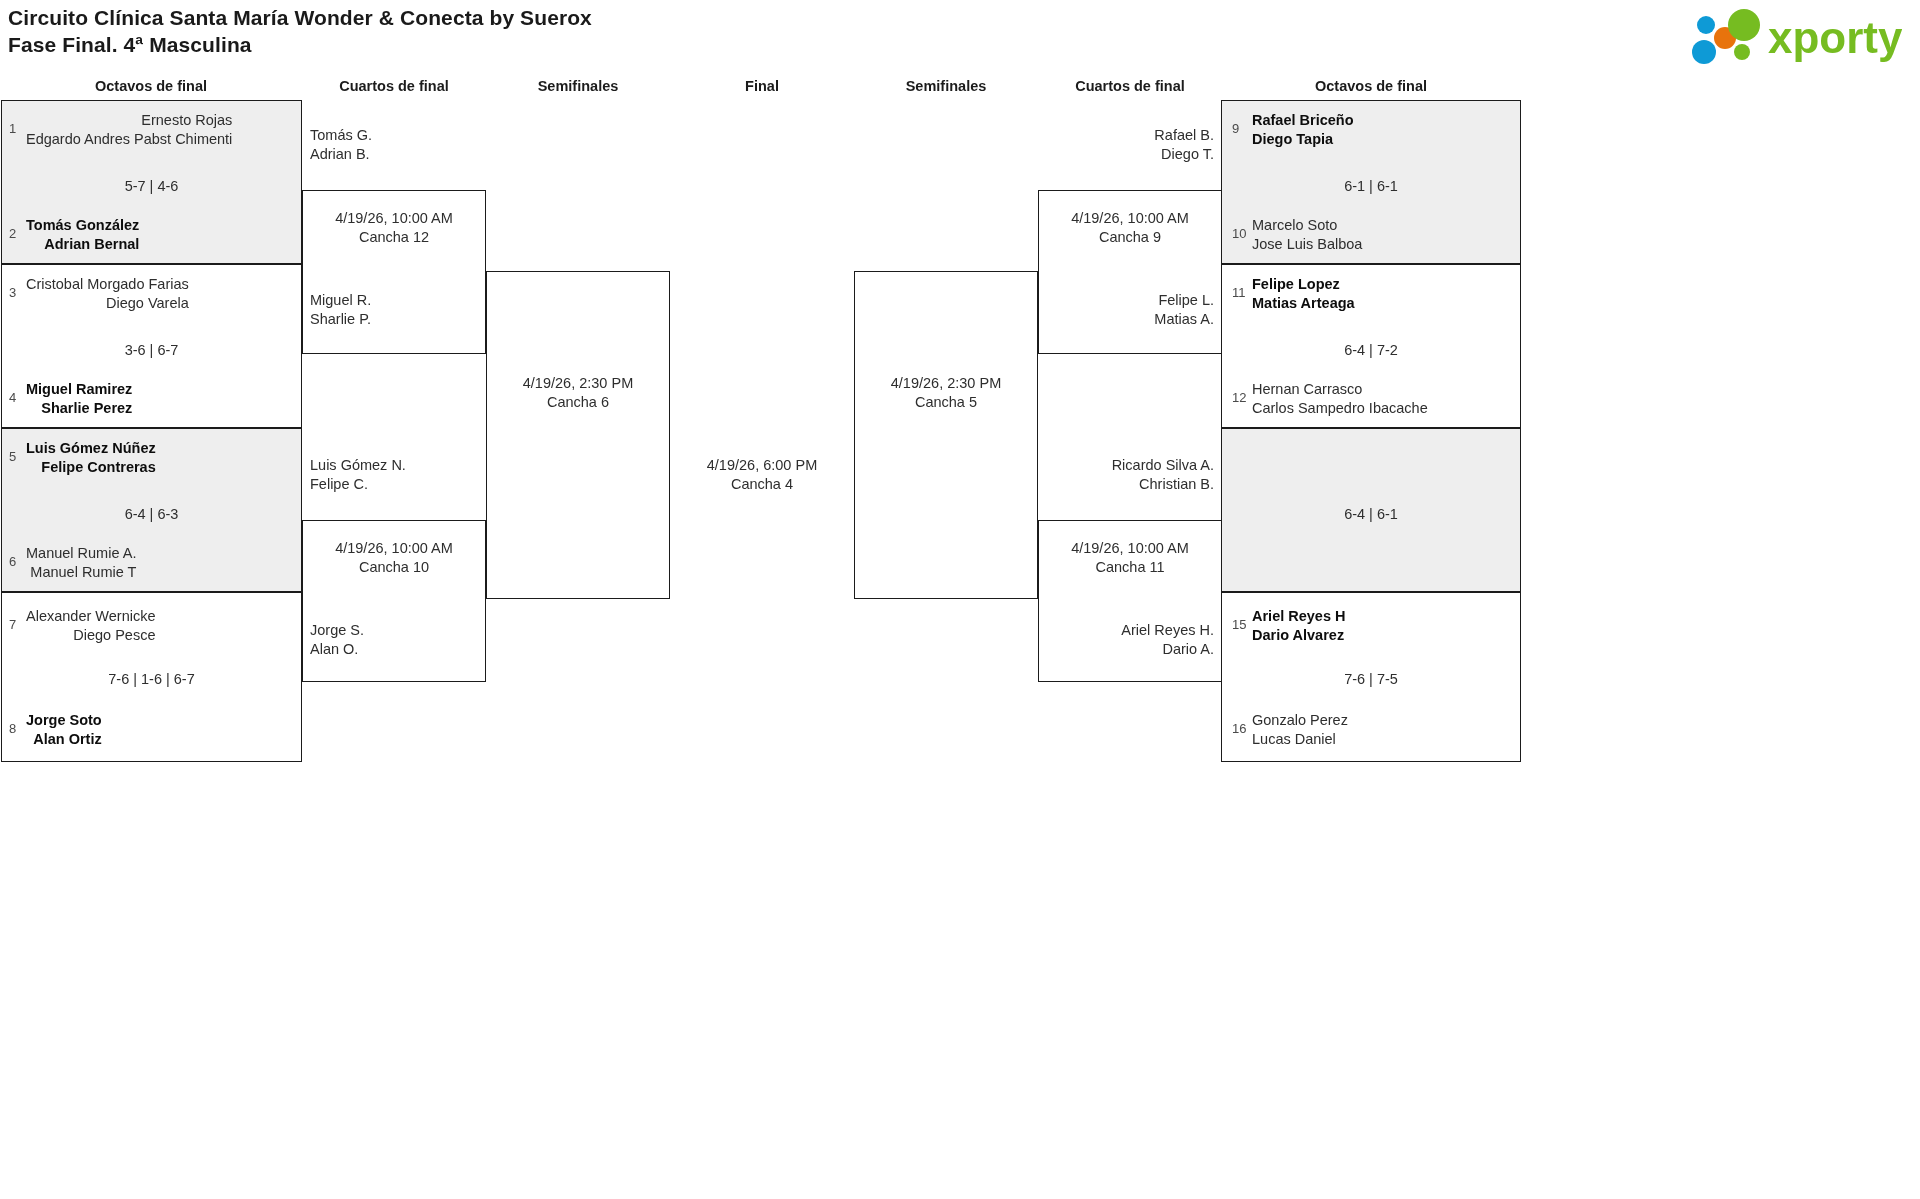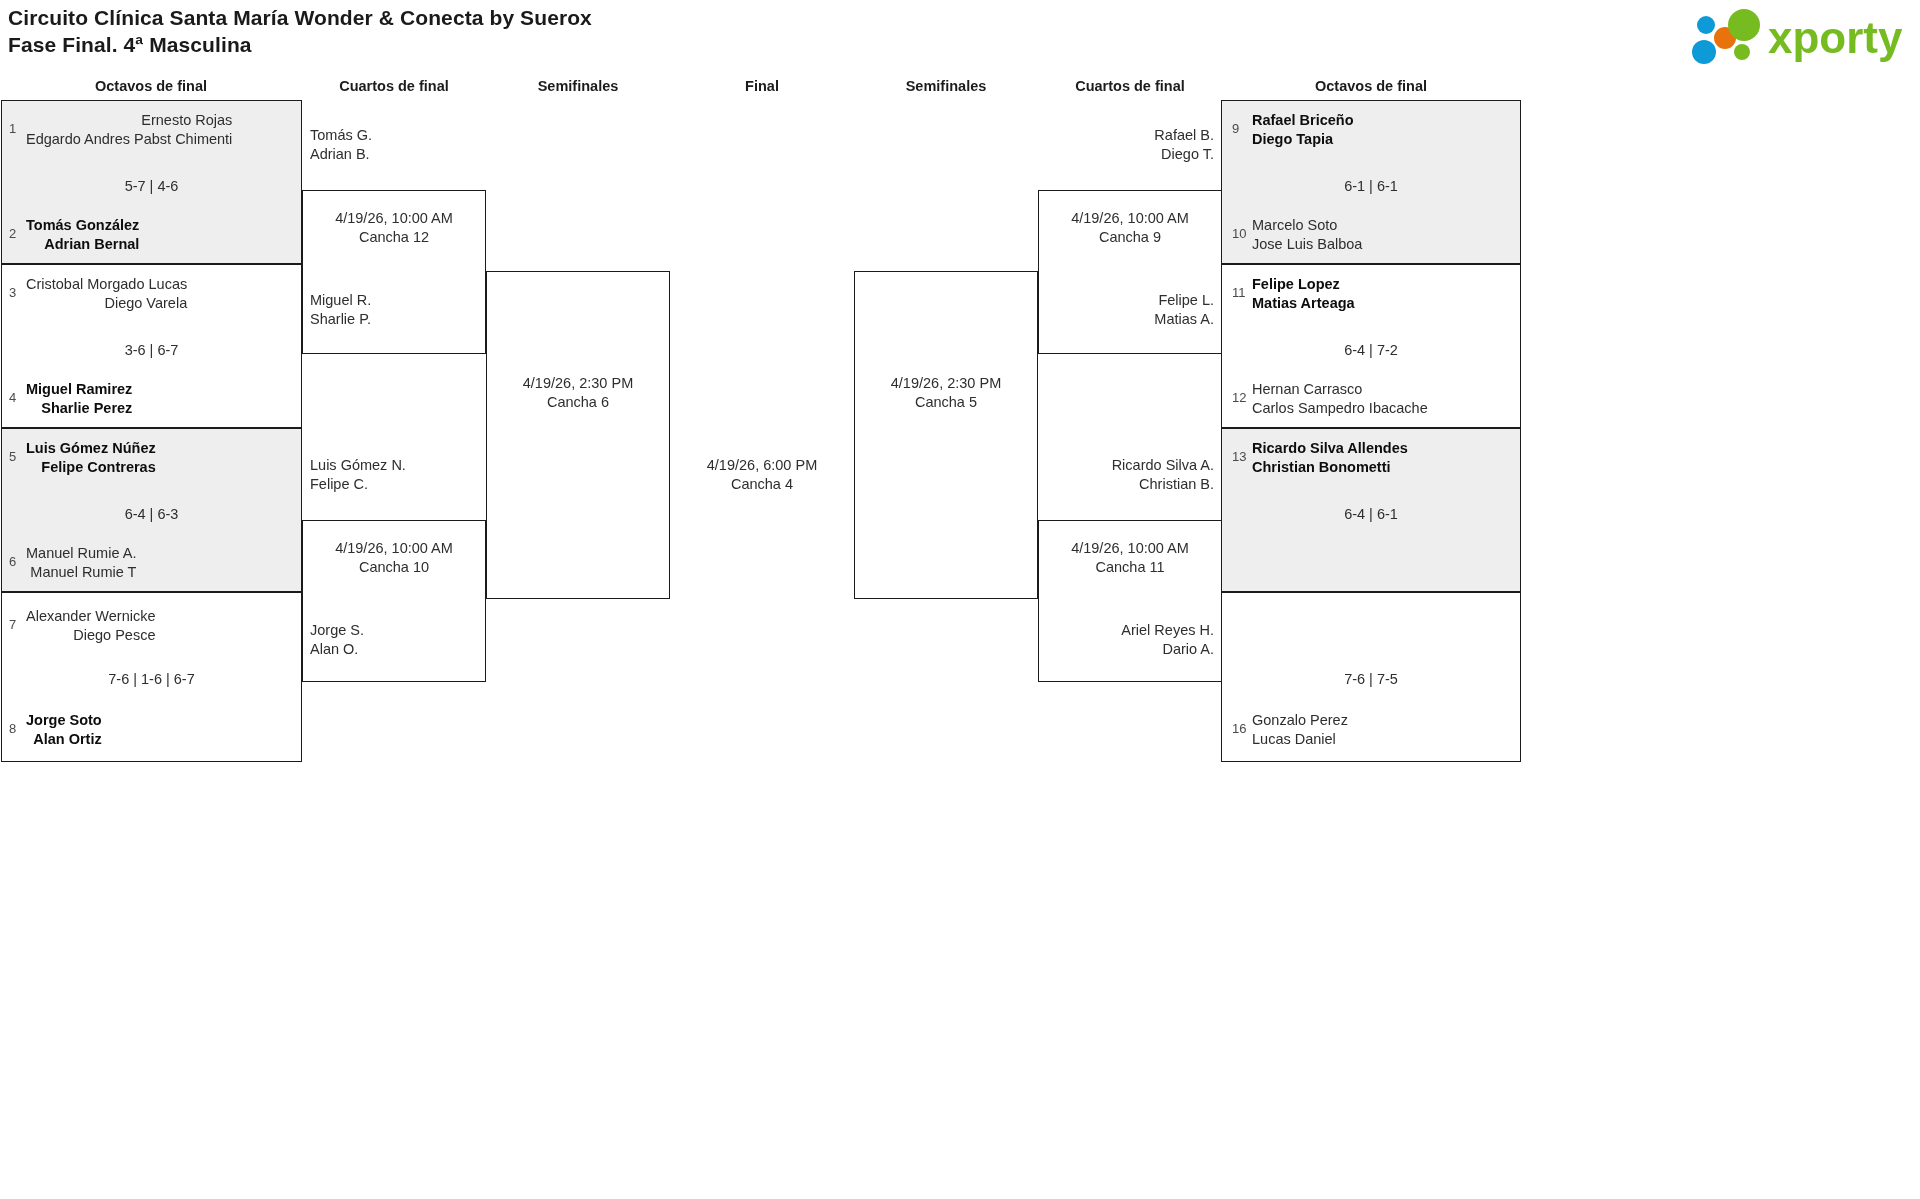--- a/index.html
+++ b/index.html
@@ -113,21 +113,21 @@
       <span class="n">Tomás González</span>
       <span class="n">Adrian Bernal</span>
     </span>
   </div>
 </div>
 
 <div class="seedbox side-left" style="left:1px; top:264px; width:301px; height:164px;">
   <div class="team lose" style="top:8px;">
     <span class="seed">3</span>
     <span class="names" style="top:2px;">
-      <span class="n">Cristobal Morgado Lucas</span>
+      <span class="n">Cristobal Morgado Farias</span>
       <span class="n">Diego Varela</span>
     </span>
   </div>
   <div class="score" style="top:77px;">3-6 | 6-7</div>
   <div class="team win" style="top:113px;">
     <span class="seed">4</span>
     <span class="names" style="top:2px;">
       <span class="n">Miguel Ramirez</span>
       <span class="n">Sharlie Perez</span>
     </span>
@@ -273,31 +273,31 @@
   <div class="team lose" style="top:113px;">
     <span class="seed">12</span>
     <span class="names" style="top:2px;">
       <span class="n">Hernan Carrasco</span>
       <span class="n">Carlos Sampedro Ibacache</span>
     </span>
   </div>
 </div>
 
 <div class="seedbox shaded side-right" style="left:1221px; top:428px; width:300px; height:164px;">
-  <div class="team win" style="top:8px;">
-    <span class="seed">13</span>
-    <span class="names" style="top:2px;">
-      <span class="n">Ricardo Silva Allendes</span>
-      <span class="n">Christian Bonometti</span>
-    </span>
-  </div>
   <div class="score" style="top:77px;">6-4 | 6-1</div>
 </div>
 
 <div class="seedbox side-right" style="left:1221px; top:592px; width:300px; height:170px;">
+  <div class="team win" style="top:12px;">
+    <span class="seed">15</span>
+    <span class="names" style="top:2px;">
+      <span class="n">Ariel Reyes H</span>
+      <span class="n">Dario Alvarez</span>
+    </span>
+  </div>
   <div class="score" style="top:78px;">7-6 | 7-5</div>
   <div class="team lose" style="top:116px;">
     <span class="seed">16</span>
     <span class="names" style="top:2px;">
       <span class="n">Gonzalo Perez</span>
       <span class="n">Lucas Daniel</span>
     </span>
   </div>
 </div>
 

